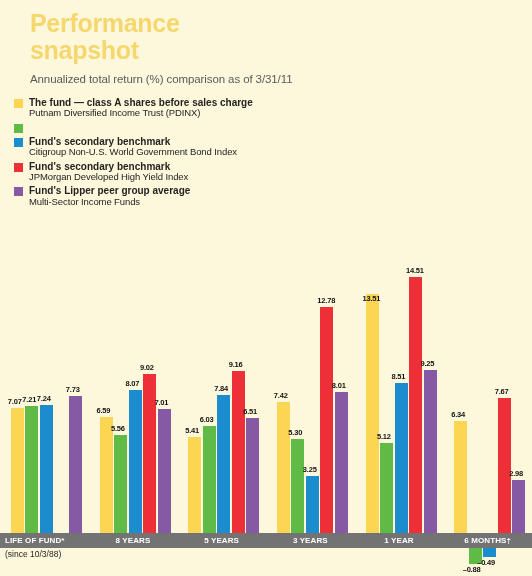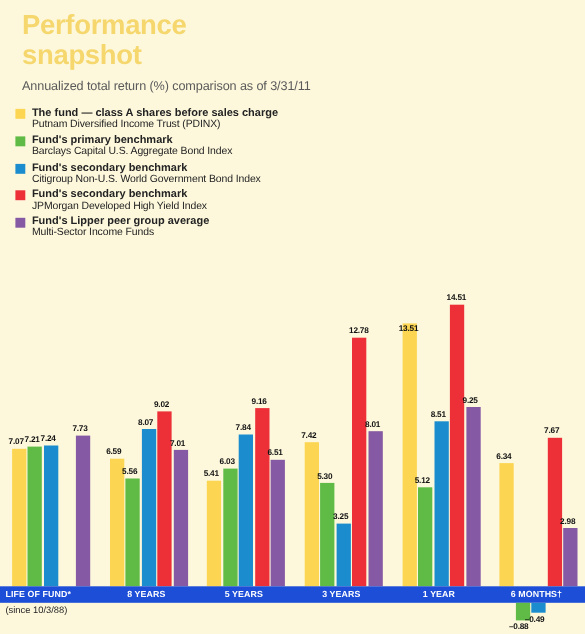--- a/index.html
+++ b/index.html
@@ -11,21 +11,21 @@
     width: 532px;
     height: 576px;
     background: #FDF8DC;
     font-family: "Liberation Sans", sans-serif;
     overflow: hidden;
     position: relative;
   }
 
   
   .header {
-    padding: 10px 0 0 20px;
+    padding: 10px 0 0 30px;
   }
   .title {
     font-size: 25px;
     font-weight: bold;
     color: #F5D76E;
     line-height: 1.06;
     letter-spacing: -0.3px;
     max-width: 220px;
     margin: 0;
   }
@@ -104,21 +104,21 @@
     letter-spacing: -0.2px;
   }
 
   
   .axis-band {
     position: absolute;
     left: 0;
     top: 265px;
     width: 532px;
     height: 15px;
-    background: #1d4ed8;
+    background: #737373;
   }
   .axis-label {
     position: absolute;
     top: 0;
     height: 15px;
     line-height: 15px;
     font-size: 8px;
     font-weight: bold;
     color: #FFFFFF;
     letter-spacing: 0.1px;
@@ -153,24 +153,20 @@
 <div class="legend" id="legend">
     <div class="legend-row">
       <span class="legend-swatch" style="background: rgb(252, 213, 82);"></span>
       <span class="legend-text">
         <span class="legend-label">The fund — class A shares before sales charge</span>
         <span class="legend-sub">Putnam Diversified Income Trust (PDINX)</span>
       </span>
     </div>
     <div class="legend-row">
       <span class="legend-swatch" style="background: rgb(95, 187, 70);"></span>
-      <span class="legend-text">
-        <span class="legend-label">Fund's primary benchmark</span>
-        <span class="legend-sub">Barclays Capital U.S. Aggregate Bond Index</span>
-      </span>
     </div>
     <div class="legend-row">
       <span class="legend-swatch" style="background: rgb(27, 141, 206);"></span>
       <span class="legend-text">
         <span class="legend-label">Fund's secondary benchmark</span>
         <span class="legend-sub">Citigroup Non-U.S. World Government Bond Index</span>
       </span>
     </div>
     <div class="legend-row">
       <span class="legend-swatch" style="background: rgb(237, 47, 56);"></span>

